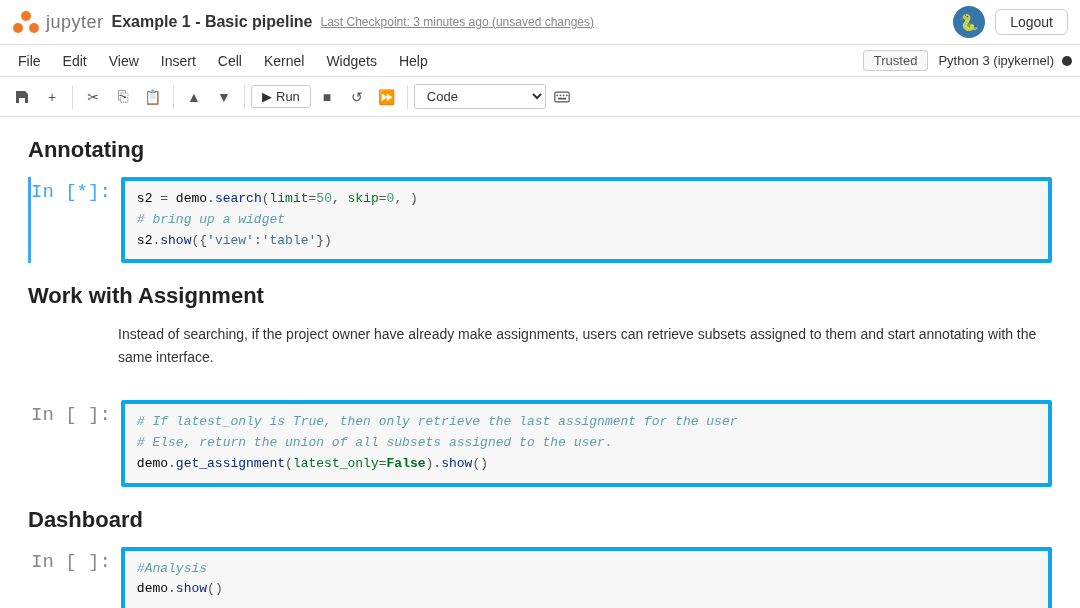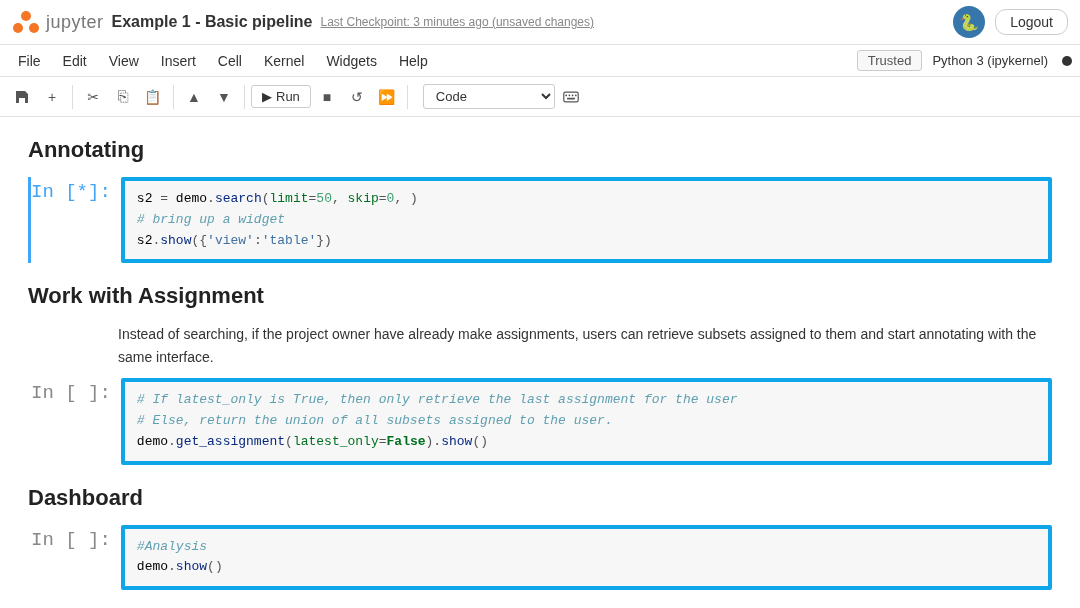--- a/index.html
+++ b/index.html
@@ -65,21 +65,21 @@
       justify-content: center;
       color: #fff;
       font-size: 16px;
     }
     .logout-btn {
       border: 1px solid #ccc;
       background: #fff;
       padding: 4px 14px;
       font-size: 14px;
       cursor: pointer;
-      border-radius: 11px;
+      border-radius: 6px;
       color: #333;
     }
 
     
     .menu-bar {
       display: flex;
       align-items: center;
       height: 32px;
       padding: 0 8px;
       border-bottom: 1px solid #e0e0e0;
@@ -104,21 +104,21 @@
       font-size: 13px;
       color: #555;
       background: #f8f8f8;
       border-radius: 3px;
     }
     .kernel-info {
       font-size: 13px;
       color: #333;
       display: flex;
       align-items: center;
-      gap: 14px;
+      gap: 8px;
     }
     .kernel-dot {
       width: 10px;
       height: 10px;
       background: #333;
       border-radius: 50%;
     }
 
     
     .toolbar {
@@ -161,21 +161,21 @@
       color: #333;
     }
     .cell-type-select {
       padding: 3px 8px;
       border: 1px solid #ccc;
       background: #fff;
       border-radius: 3px;
       font-size: 13px;
       color: #333;
       cursor: pointer;
-      margin-left: 9px;
+      margin-left: 0;
       min-width: 90px;
     }
     .keyboard-icon-btn {
       width: 28px;
       height: 28px;
       display: flex;
       align-items: center;
       justify-content: center;
       border: 1px solid transparent;
       background: #fff;
@@ -242,21 +242,21 @@
     .str { color: #4070a0; } 
     .num { color: #40a070; } 
     .cm { color: #60a0b0; font-style: italic; } 
     .fn { color: #06287e; }
     .var { color: #000; }
     .op { color: #555; }
     .param-kw { color: #007020; }
 
     
     .text-content {
-      margin-bottom: 10px;
+      margin-bottom: 32px;
       font-size: 14px;
       line-height: 1.6;
       color: #333;
       margin-left: 90px;
     }
   </style>
 </head>
 <body>
 
 <div class="top-bar">

